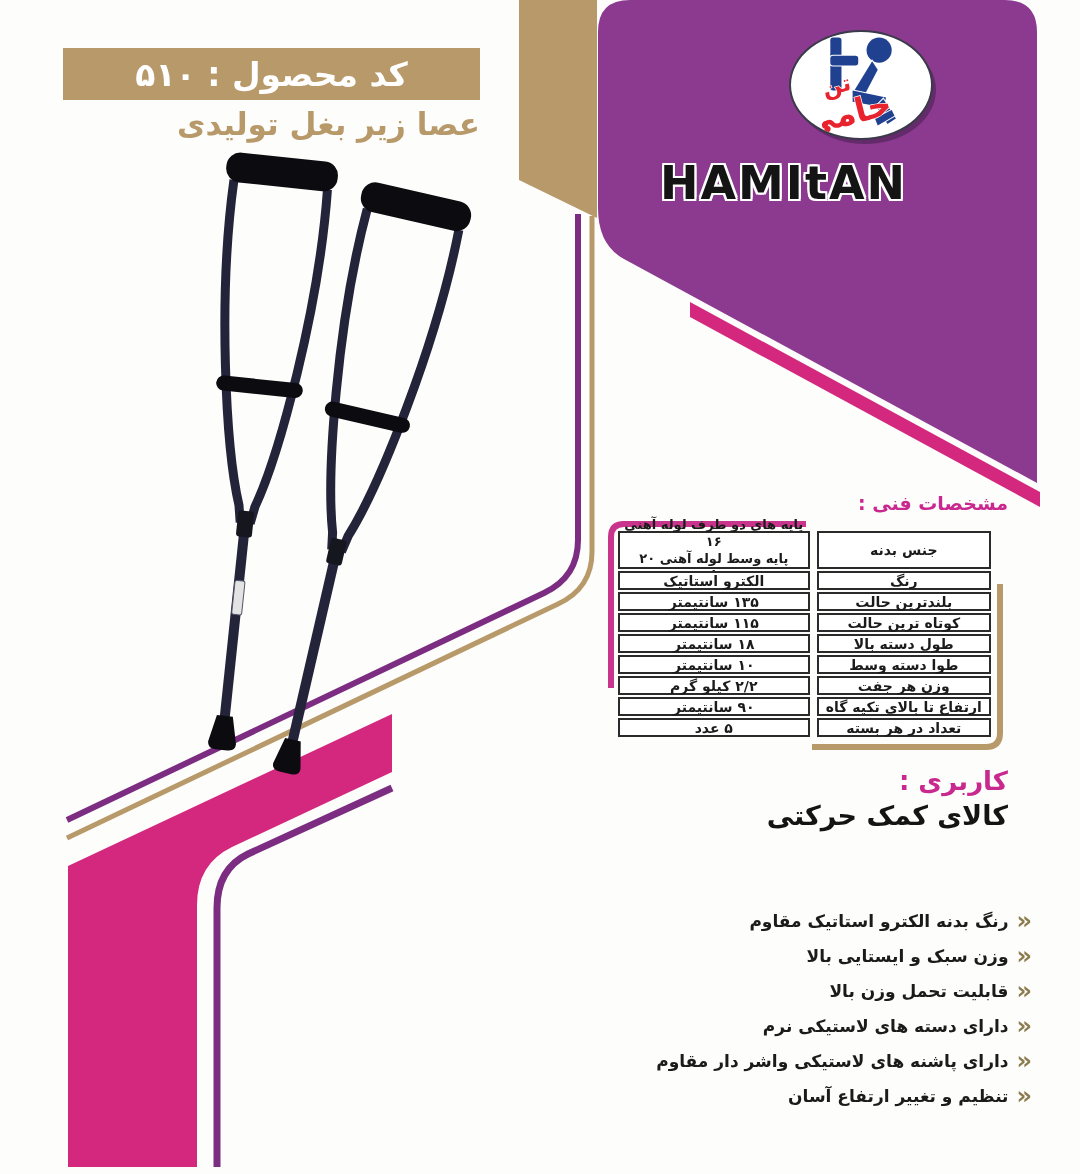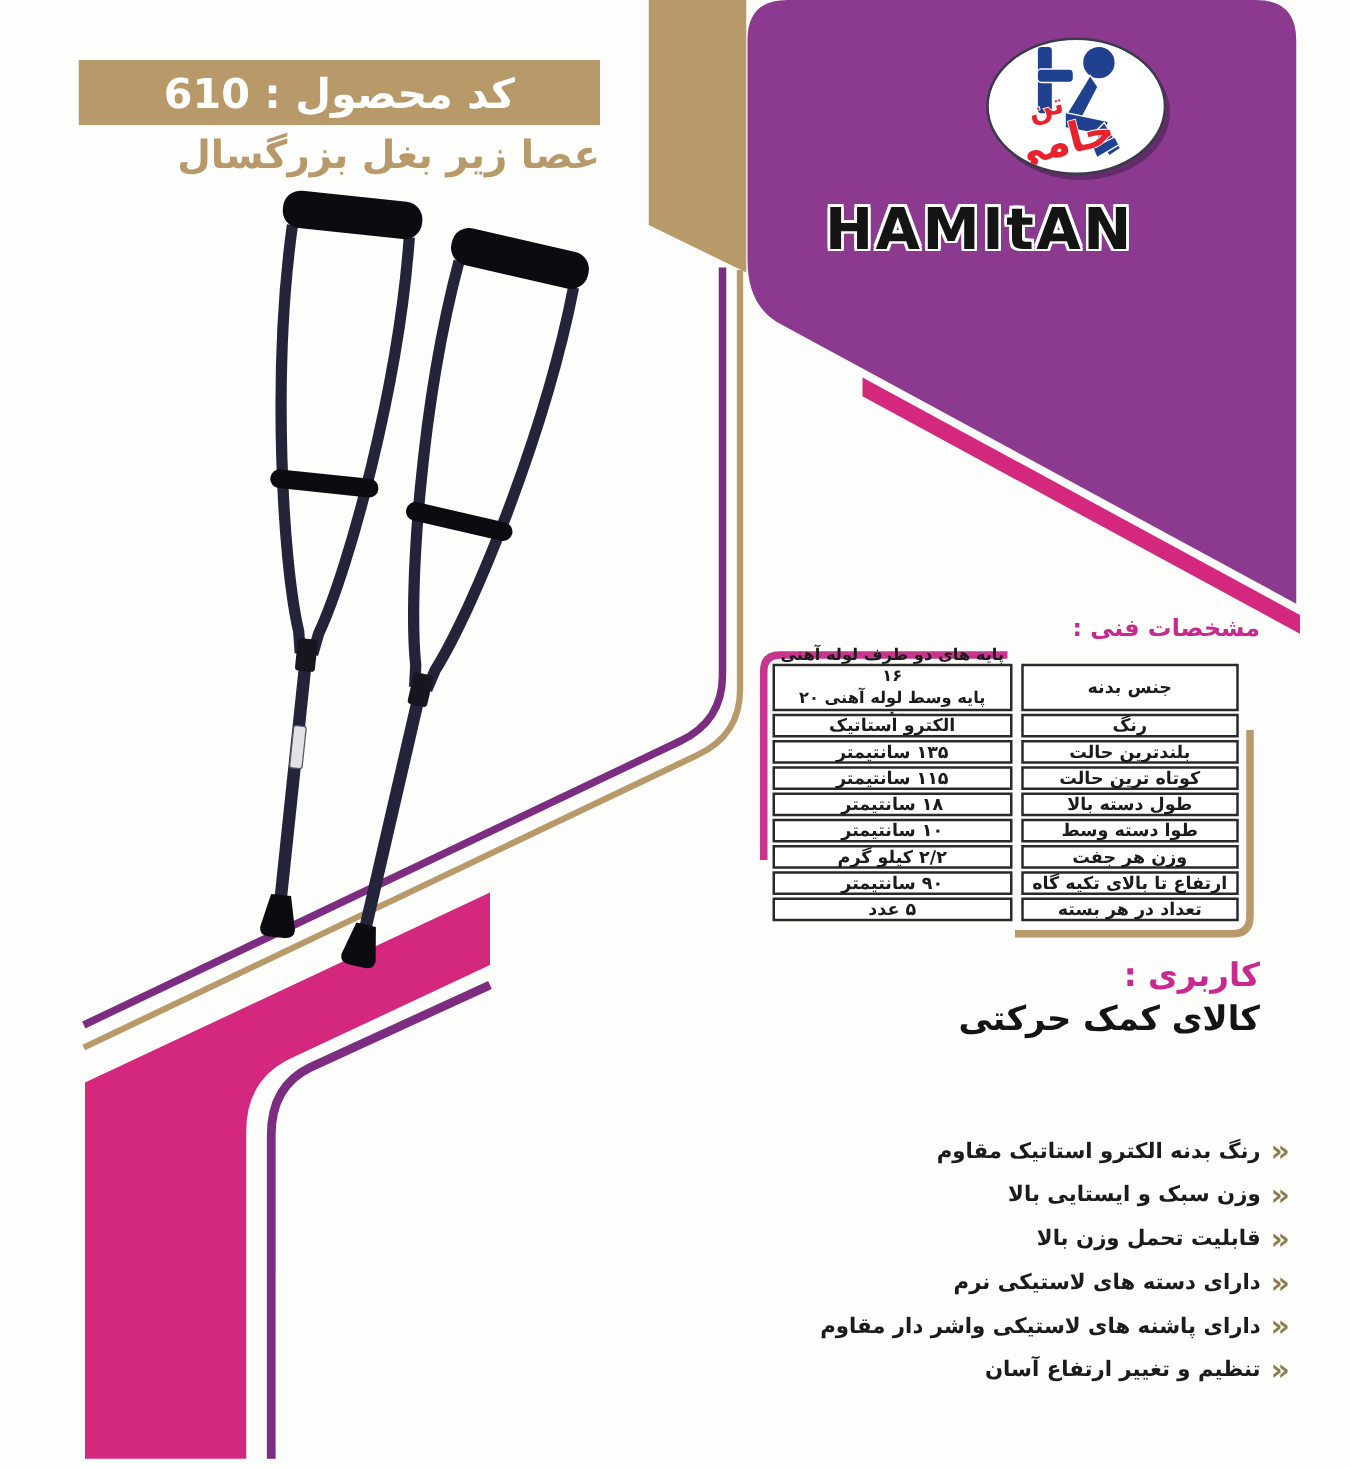--- a/index.html
+++ b/index.html
@@ -95,23 +95,23 @@
         <use href="#crutch"></use>
         <rect x="-4" y="420" width="10" height="34" rx="2" fill="#e3e3e3" stroke="#55556a" stroke-width="1"></rect>
       </g>
       <g transform="translate(418,198) rotate(13)">
         <use href="#crutch"></use>
       </g>
     </g>
   </svg>
 
   <div class="abs code-banner">
-    <span>کد محصول : 610</span>
-  </div>
-  <div class="abs product-title">عصا زیر بغل بزرگسال</div>
+    <span>کد محصول : ۵۱۰</span>
+  </div>
+  <div class="abs product-title">عصا زیر بغل تولیدی</div>
 
   <div class="abs logo-ellipse">
     <svg width="140" height="106" viewBox="0 0 100 76">
       <g stroke="#fff" stroke-width="1.5" paint-order="stroke" fill="#20418f">
         <rect x="28" y="4" width="8" height="38" rx="2"></rect>
         <rect x="28" y="17" width="20" height="7" rx="2"></rect>
         <circle cx="63" cy="13" r="9"></circle>
         <path d="M 58,21 L 44,44 L 51,48 L 62,27 Z"></path>
         <path d="M 44,42 L 68,47 L 66,54 L 44,50 Z"></path>
         <path d="M 66,48 L 75,62 L 69,66 L 61,53 Z"></path>

